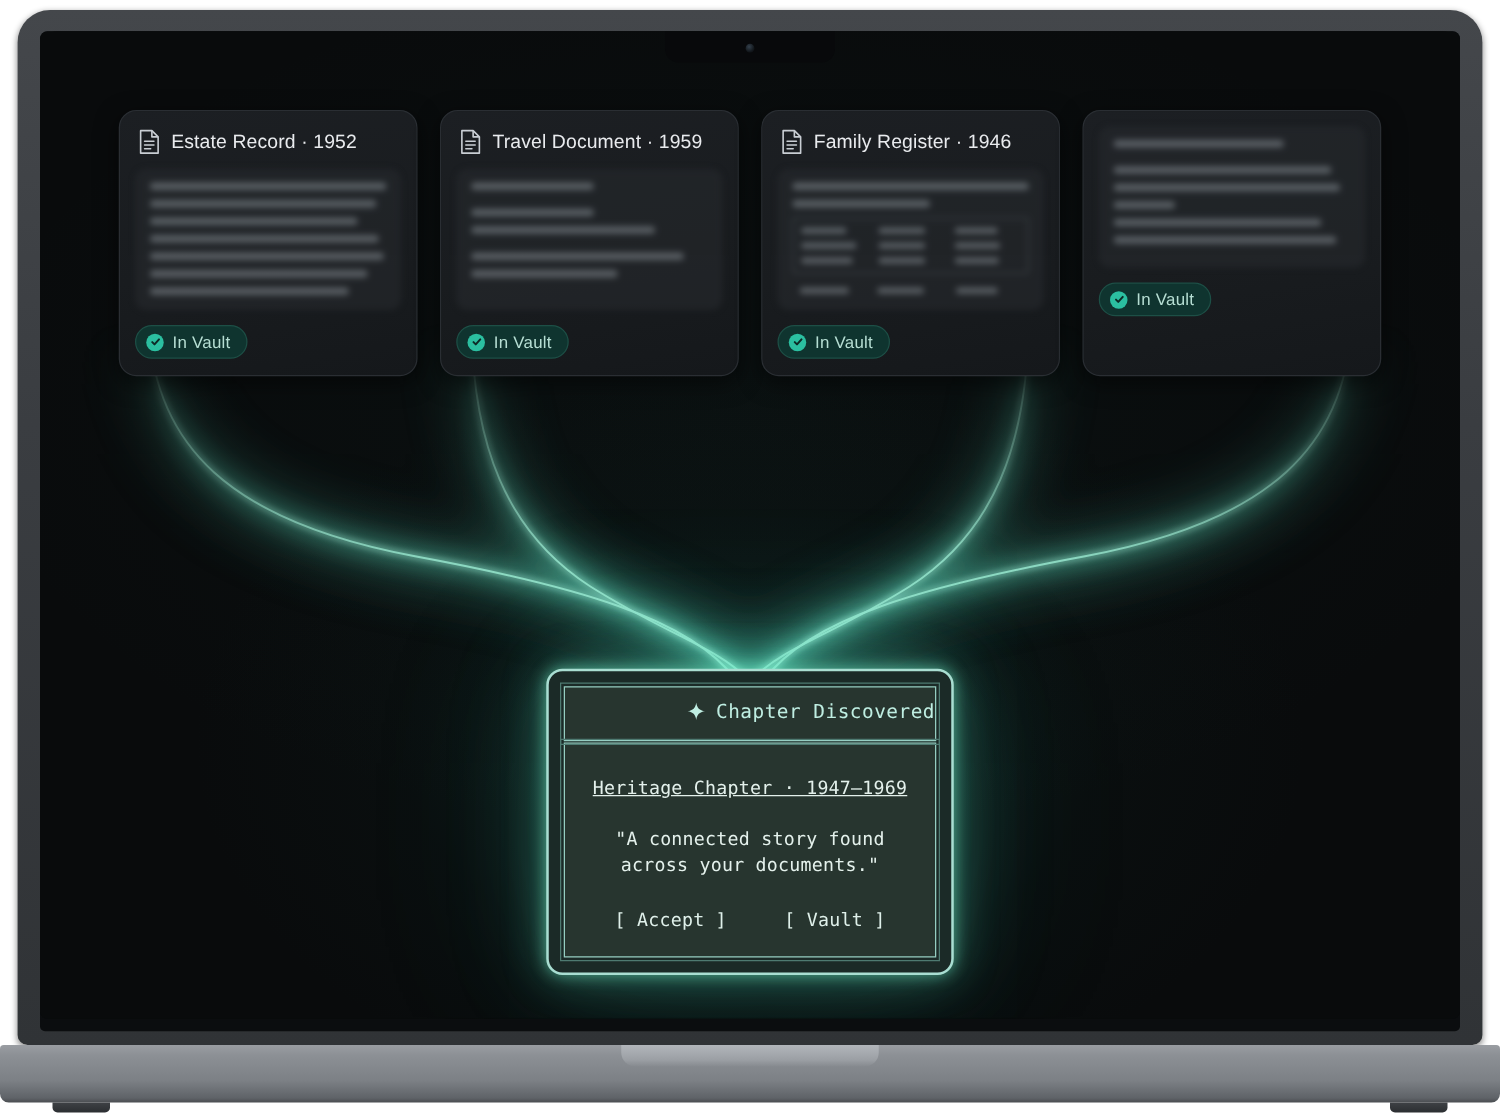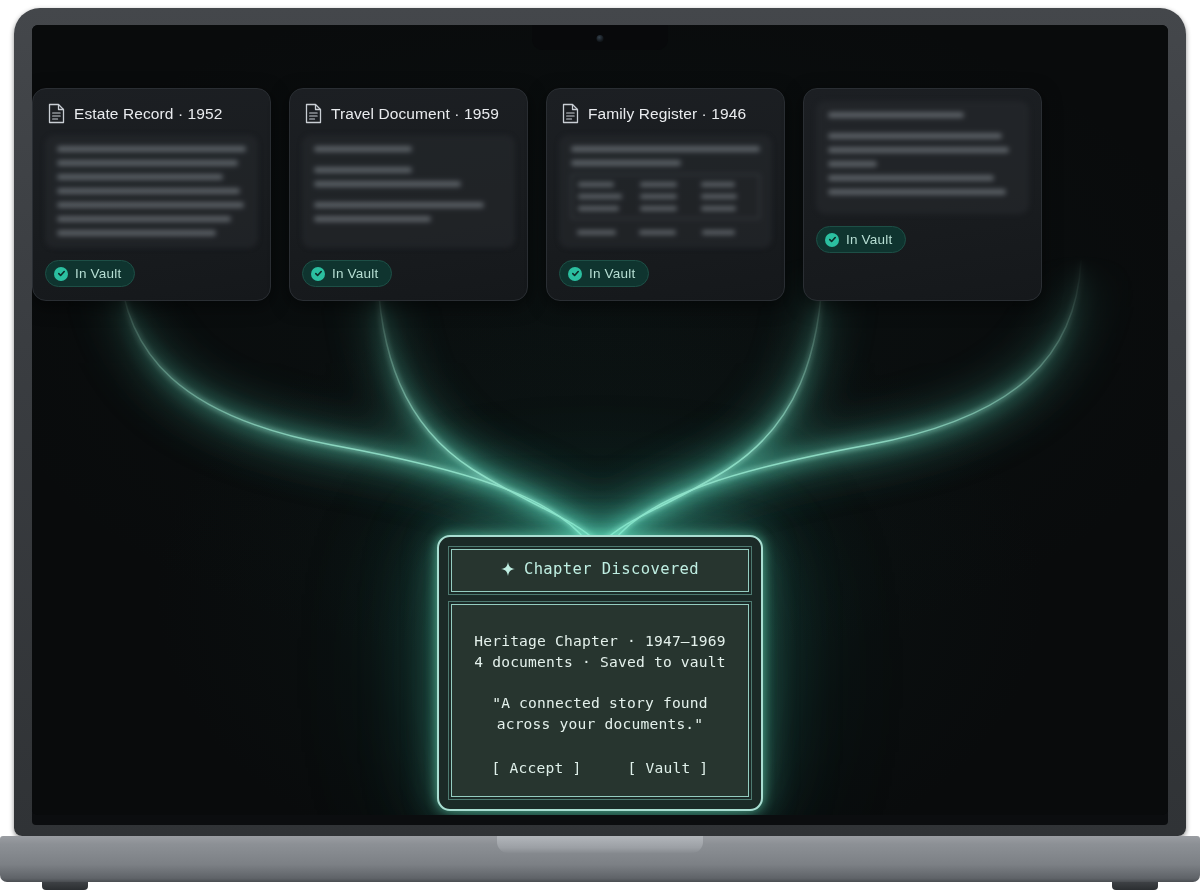--- a/index.html
+++ b/index.html
@@ -69,20 +69,21 @@
       radial-gradient(ellipse 900px 500px at 50% 38%, rgba(24,70,62,.09) 0%, rgba(0,0,0,0) 70%),
       #090b0c;
   }
 
   
   #card-row {
     position: absolute;
     left: 0; top: 63px;
     width: 1136px;
     display: flex;
+    justify-content: center;
     gap: 18px;
     z-index: 12;
   }
   .doc-card {
     width: 239px;
     background: linear-gradient(170deg, #1c1f23 0%, #191c1f 55%, #15181b 100%);
     border: 1px solid #2a2e33;
     border-radius: 14px;
     padding: 12px 12px 13px 12px;
     box-shadow: 0 5px 18px rgba(0,0,0,.5);
@@ -188,22 +189,22 @@
       0 0 150px rgba(45,160,140,.16);
   }
   .dlg-panel {
     background: #27352f;
     border: 1px solid #95cdc1;
     outline: 1px solid #4e7a71;
     outline-offset: 2px;
   }
   #dlg-header {
     padding: 10px 0 11px 0;
-    text-align: center;
-    margin-bottom: 12px;
+    text-align: right;
+    margin-bottom: 1px;
   }
   .dlg-title {
     font-family: "DejaVu Sans Mono", "Liberation Mono", monospace;
     font-size: 15.5px;
     color: #bfeee2;
     letter-spacing: .4px;
     display: inline-flex;
     align-items: center;
     gap: 9px;
   }
@@ -212,20 +213,21 @@
     padding: 25px 14px 20px 14px;
     text-align: center;
   }
   .dlg-line {
     font-family: "DejaVu Sans Mono", "Liberation Mono", monospace;
     font-size: 14.6px;
     line-height: 21px;
     color: #e4f1ec;
     letter-spacing: .2px;
     white-space: pre;
+    text-decoration: underline;
   }
   .dlg-quote {
     font-family: "DejaVu Sans Mono", "Liberation Mono", monospace;
     font-size: 14.6px;
     line-height: 21px;
     color: #e4f1ec;
     letter-spacing: .2px;
     margin-top: 20px;
     white-space: pre;
   }
@@ -462,21 +464,20 @@
           <span class="dlg-title">
             <svg class="sparkle" viewBox="0 0 14 14">
               <path d="M7 0 C7.6 4.4 9.6 6.4 14 7 C9.6 7.6 7.6 9.6 7 14 C6.4 9.6 4.4 7.6 0 7 C4.4 6.4 6.4 4.4 7 0 Z" fill="#bfeee2"></path>
             </svg>
             <span>Chapter Discovered</span>
           </span>
         </div>
 
         <div id="dlg-body" class="dlg-panel">
           <div class="dlg-line">Heritage Chapter · 1947–1969</div>
-          <div class="dlg-line">4 documents · Saved to vault</div>
           <div class="dlg-quote">"A connected story found</div>
           <div class="dlg-quote" style="margin-top:0">across your documents."</div>
 
           <div id="dlg-actions">
             <button class="dlg-btn">[ Accept ]</button>
             <button class="dlg-btn">[ Vault ]</button>
           </div>
         </div>
 
       </div>

